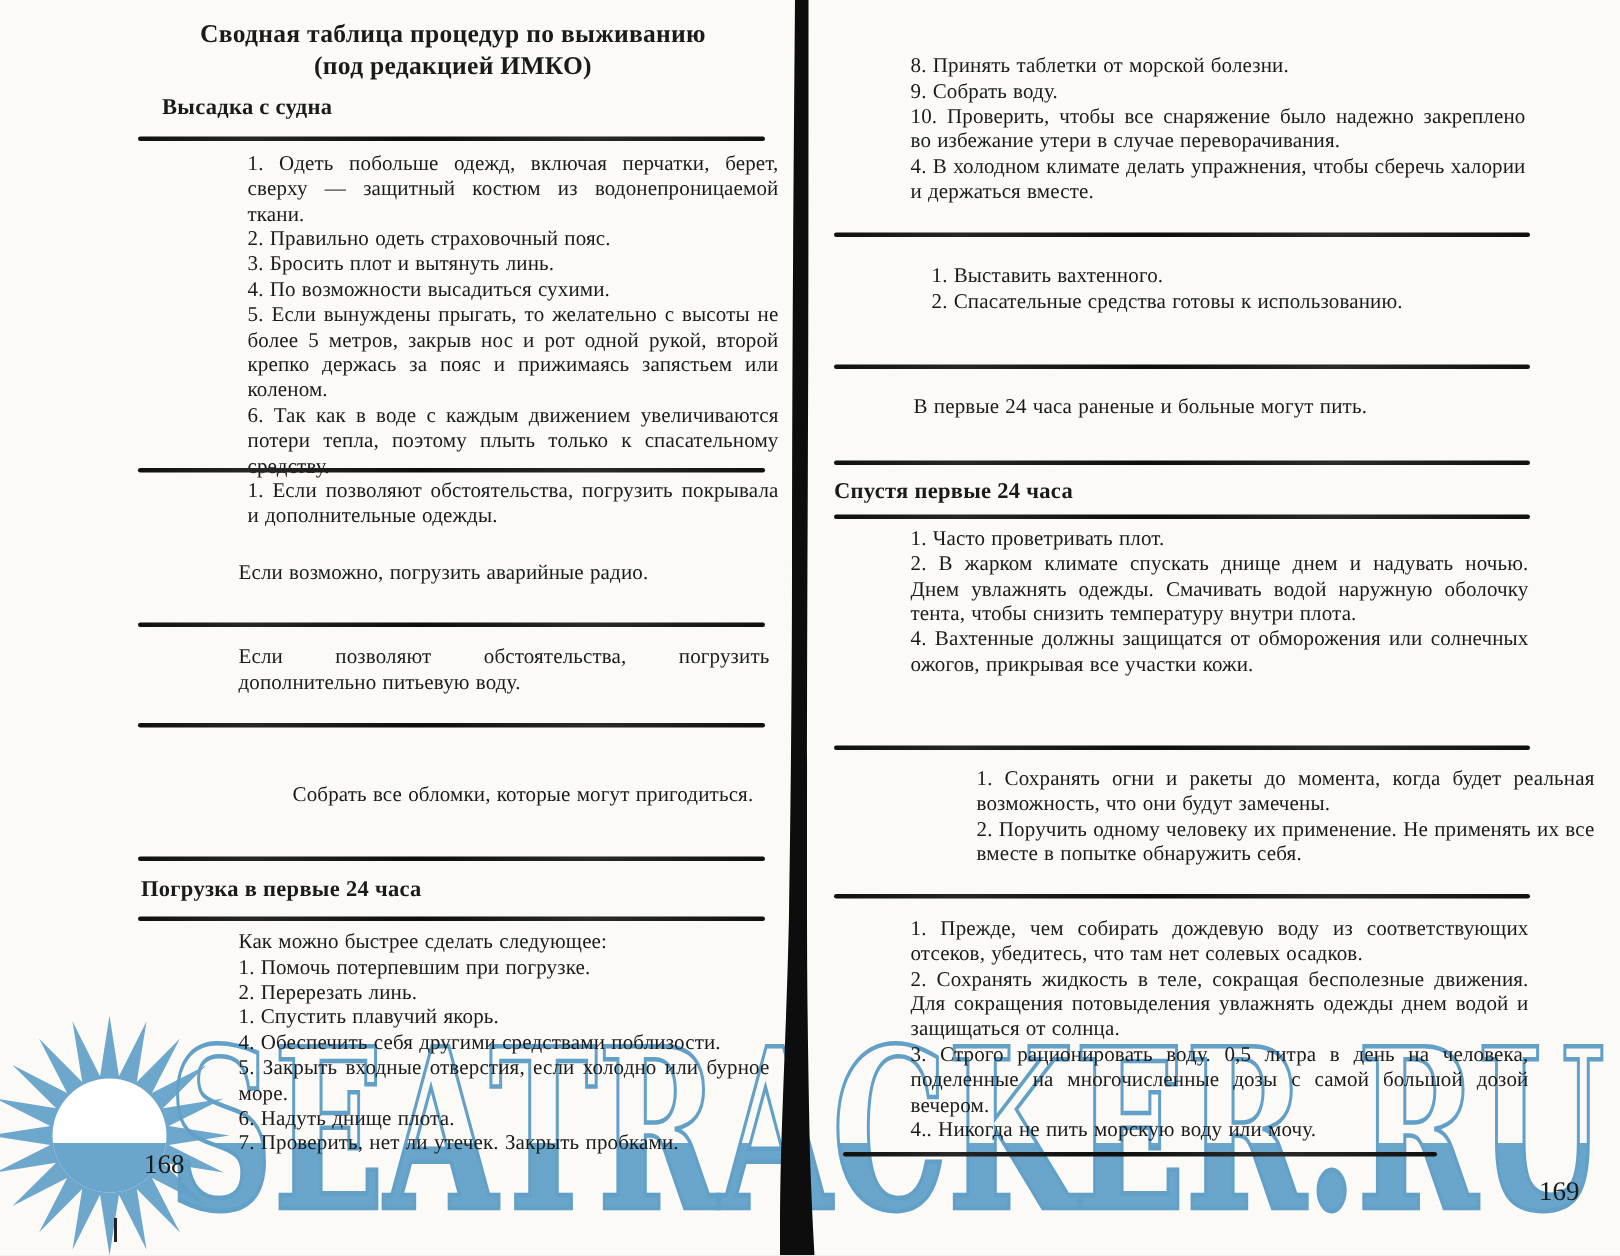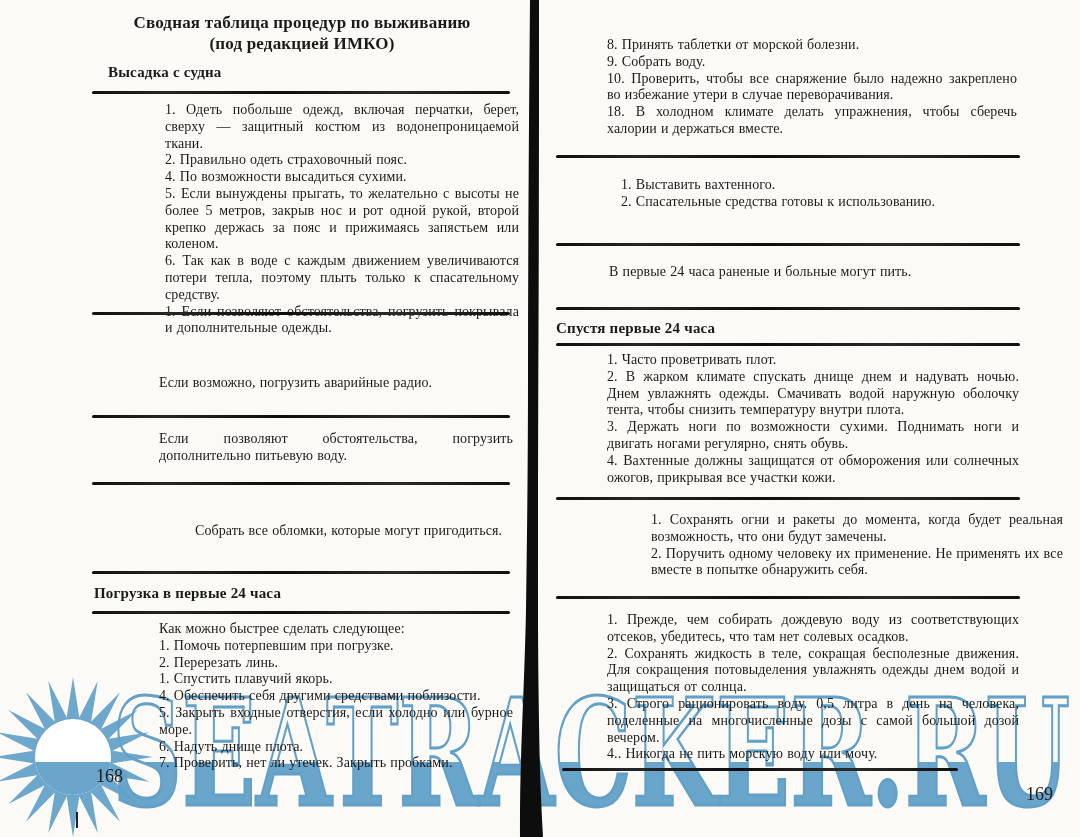--- a/index.html
+++ b/index.html
@@ -52,20 +52,21 @@
       <div>(под редакцией ИМКО)</div>
     </div>
 
     <div class="abs hdr" style="left:108px;top:64px;">Высадка с судна</div>
 
     <div class="hr" style="left:92px;top:91px;width:418px;"></div>
 
     <div class="abs body-txt" style="left:165px;top:102px;width:354px;">
       <p>1. Одеть побольше одежд, включая перчатки, берет, сверху — защитный костюм из водонепроницаемой ткани.</p>
       <p>2. Правильно одеть страховочный пояс.</p>
+      <p>3. Бросить плот и вытянуть линь.</p>
       <p>4. По возможности высадиться сухими.</p>
       <p>5. Если вынуждены прыгать, то желательно с высоты не более 5 метров, закрыв нос и рот одной рукой, второй крепко держась за пояс и прижимаясь запястьем или коленом.</p>
       <p>6. Так как в воде с каждым движением увеличиваются потери тепла, поэтому плыть только к спасательному средству.</p>
       <p>1. Если позволяют обстоятельства, погрузить покрывала и дополнительные одежды.</p>
     </div>
 
     <div class="hr" style="left:92px;top:312px;width:418px;"></div>
 
     <div class="abs body-txt" style="left:159px;top:355px;width:354px;margin-top:20px;">Если возможно, погрузить аварийные радио.</div>
 
@@ -95,21 +96,21 @@
     </div>
 
     <div class="abs pn" style="left:96px;top:766px;">168</div>
 
     <div class="tick" style="left:76px;top:812px;"></div>
 
     <div class="abs body-txt" style="left:607px;top:37px;width:410px;">
       <p>8. Принять таблетки от морской болезни.</p>
       <p>9. Собрать воду.</p>
       <p>10. Проверить, чтобы все снаряжение было надежно закреплено во избежание утери в случае переворачивания.</p>
-      <p>18. В холодном климате делать упражнения, чтобы сберечь халории и держаться вместе.</p>
+      <p>4. В холодном климате делать упражнения, чтобы сберечь халории и держаться вместе.</p>
     </div>
 
     <div class="hr" style="left:556px;top:155px;width:464px;"></div>
 
     <div class="abs body-txt" style="left:621px;top:177px;width:396px;">
       <p>1. Выставить вахтенного.</p>
       <p>2. Спасательные средства готовы к использованию.</p>
     </div>
 
     <div class="hr" style="left:556px;top:243px;width:464px;"></div>
@@ -118,21 +119,20 @@
 
     <div class="hr" style="left:556px;top:307px;width:464px;"></div>
 
     <div class="abs hdr" style="left:556px;top:320px;">Спустя первые 24 часа</div>
 
     <div class="hr" style="left:556px;top:343px;width:464px;"></div>
 
     <div class="abs body-txt" style="left:607px;top:352px;width:412px;">
       <p>1. Часто проветривать плот.</p>
       <p>2. В жарком климате спускать днище днем и надувать ночью. Днем увлажнять одежды. Смачивать водой наружную оболочку тента, чтобы снизить температуру внутри плота.</p>
-      <p>3. Держать ноги по возможности сухими. Поднимать ноги и двигать ногами регулярно, снять обувь.</p>
       <p>4. Вахтенные должны защищатся от обморожения или солнечных ожогов, прикрывая все участки кожи.</p>
     </div>
 
     <div class="hr" style="left:556px;top:497px;width:464px;"></div>
 
     <div class="abs body-txt" style="left:607px;top:512px;width:412px;margin-left:44px;">
       <p>1. Сохранять огни и ракеты до момента, когда будет реальная возможность, что они будут замечены.</p>
       <p>2. Поручить одному человеку их применение. Не применять их все вместе в попытке обнаружить себя.</p>
     </div>
 

